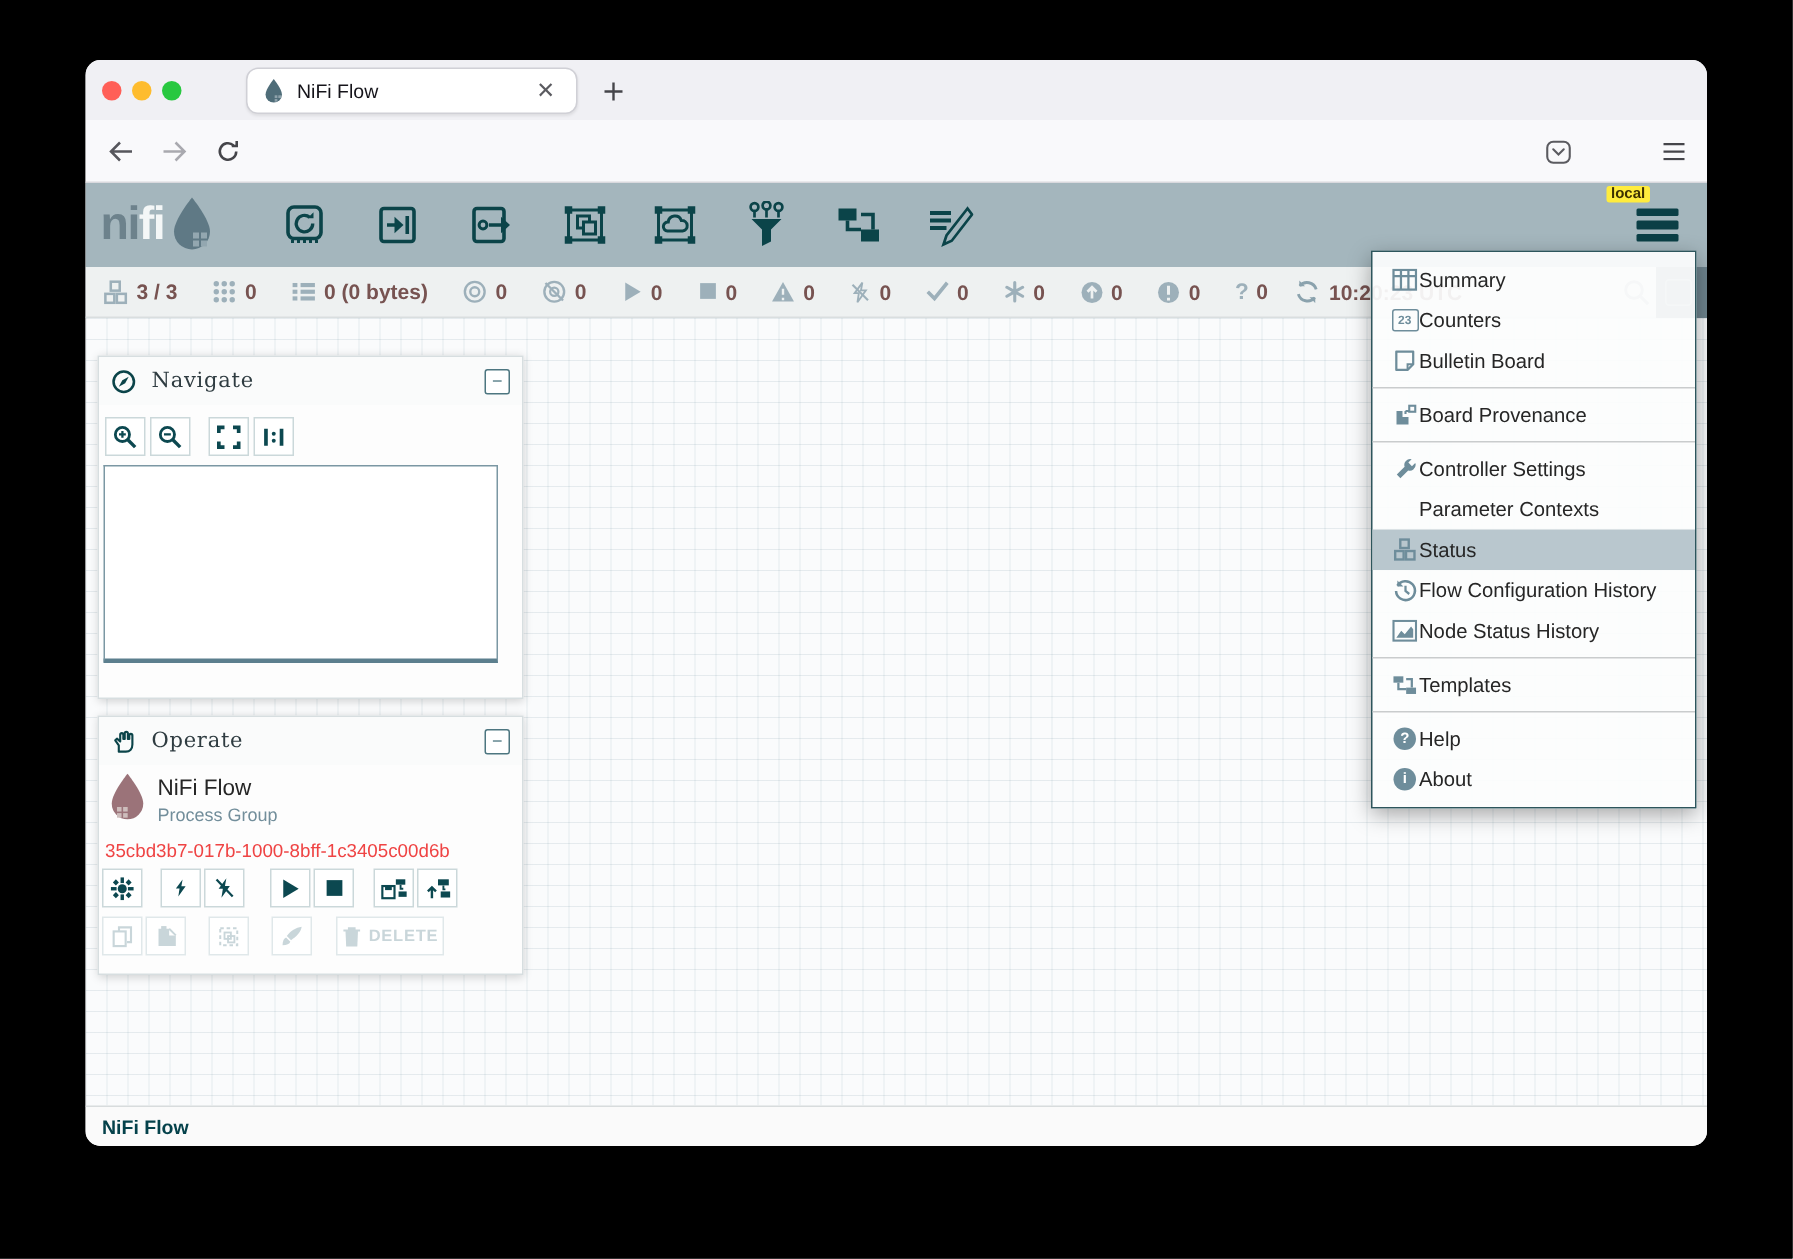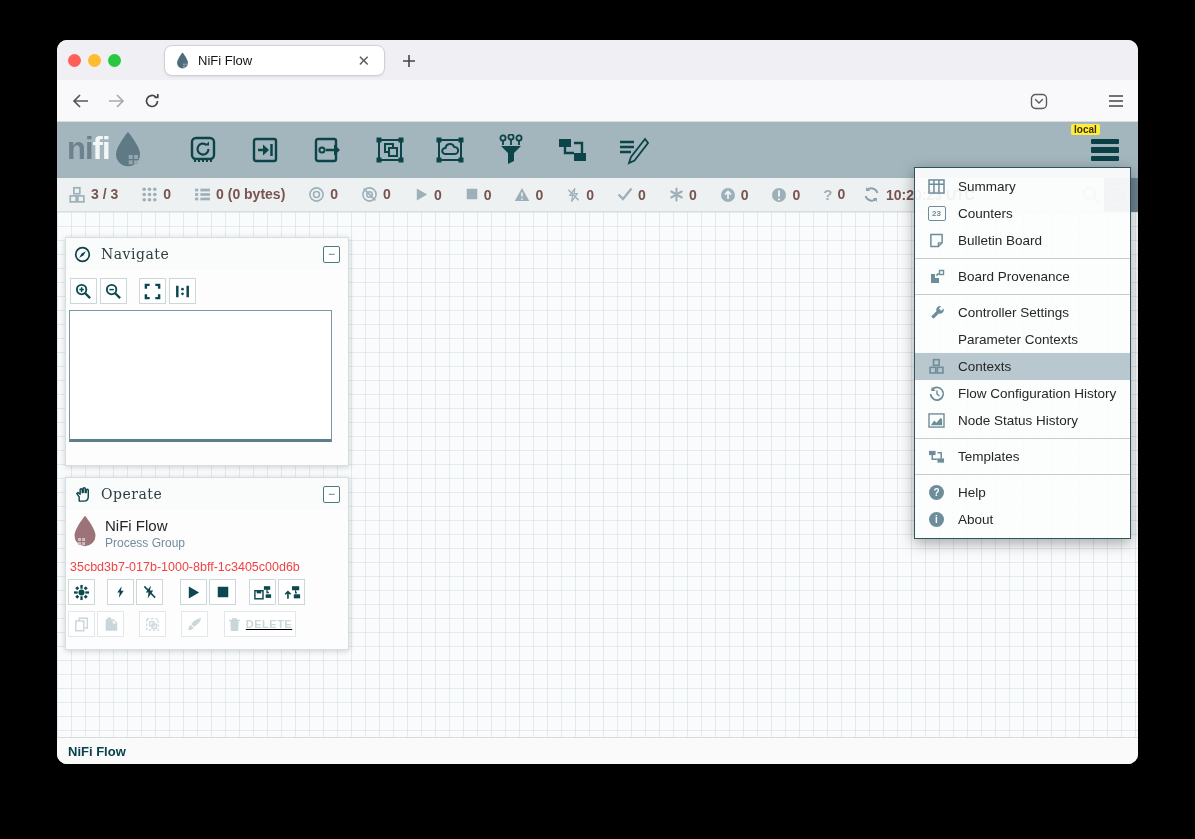--- a/index.html
+++ b/index.html
@@ -68,21 +68,21 @@
   .op-sub{font-size:12px;color:#728e9b;margin-top:2px;}
   .op-id{position:absolute;left:4px;top:82px;font-size:12.5px;color:#ef4444;white-space:nowrap;}
   .delete-btn{width:72px;height:26px;background:#fff;border:1px solid #e0e8ea;display:flex;align-items:center;justify-content:center;gap:5px;color:#c9d6da;font-size:11px;font-weight:700;letter-spacing:.5px;box-sizing:border-box;}
 
   
   .breadcrumb-bar{position:absolute;left:0;top:697px;width:100%;height:27px;background:#fafafa;border-top:1px solid #d8dcdd;box-sizing:border-box;display:flex;align-items:center;padding-left:11px;}
   .breadcrumb-text{font-size:13px;font-weight:700;color:#05424b;}
 
   
   .gmenu{position:absolute;left:857px;top:127px;width:217px;background:rgba(252,253,253,.93);border:1px solid #2d555c;box-shadow:0 4px 14px rgba(0,0,0,.35);padding:5px 0;box-sizing:border-box;z-index:10;}
-  .gmenu-item{height:27px;display:flex;align-items:center;padding:0 12px;gap:12px;}
+  .gmenu-item{height:27px;display:flex;align-items:center;padding:0 12px;}
   .gmenu-item.active{background:#b9c7ce;}
   .gmenu-item .mi{width:19px;display:flex;justify-content:center;color:#6e8d9b;}
   .gmenu-label{font-size:13.5px;color:#262626;white-space:nowrap;}
   .gmenu-sep{height:1px;background:#c9cccd;margin:4px 0;}
   .circle-ic{width:15px;height:15px;border-radius:50%;background:#6e8d9b;color:#fff;font-size:10px;font-weight:700;display:flex;align-items:center;justify-content:center;line-height:1;}
   .counters-box{width:16px;height:13px;border:1.5px solid #6e8d9b;border-radius:2px;color:#6e8d9b;font-size:8px;font-weight:700;display:flex;align-items:center;justify-content:center;line-height:1;}
 </style>
 </head>
 <body>
 
@@ -539,21 +539,21 @@
             </span>
           <span class="btn26">
               <svg width="18" height="17" viewBox="0 0 20 18">
                 <path d="M5.5 16V8M2.5 11 5.5 8l3 3" stroke="currentColor" stroke-width="1.8" fill="none"></path>
                 <rect x="10" y="2" width="8" height="4.5" fill="currentColor"></rect>
                 <rect x="12" y="11" width="7" height="4.5" fill="currentColor"></rect>
                 <path d="M14 6.5v3h1.5" stroke="currentColor" stroke-width="1.4" fill="none"></path>
               </svg>
             </span>
         </div>
-        <div class="op-row" style="left:2px;top:133px;gap:2px;text-decoration:underline;">
+        <div class="op-row" style="left:2px;top:133px;gap:2px;">
           <span class="btn26 disabled">
               <svg width="16" height="17" viewBox="0 0 18 18">
                 <rect x="2" y="5" width="9" height="11" stroke="currentColor" stroke-width="1.6" fill="none"></rect>
                 <path d="M6 5V2h9v11h-3" stroke="currentColor" stroke-width="1.6" fill="none"></path>
               </svg>
             </span>
           <span class="btn26 disabled">
               <svg width="16" height="17" viewBox="0 0 18 18">
                 <path d="M3 3h8v5h5v8H3z" fill="currentColor"></path>
                 <path d="M11 3l5 5" stroke="currentColor" stroke-width="1.4"></path>
@@ -638,21 +638,21 @@
         <span class="gmenu-label">Parameter Contexts</span>
       </div>
       <div class="gmenu-item active">
         <span class="mi">
             <svg width="17" height="17" viewBox="0 0 16 16">
               <rect x="5.2" y="1.6" width="5.3" height="5.3" stroke="currentColor" stroke-width="1.5" fill="none"></rect>
               <rect x="2" y="8.8" width="5.3" height="5.3" stroke="currentColor" stroke-width="1.5" fill="none"></rect>
               <rect x="8.8" y="8.8" width="5.3" height="5.3" stroke="currentColor" stroke-width="1.5" fill="none"></rect>
             </svg>
           </span>
-        <span class="gmenu-label">Contexts</span>
+        <span class="gmenu-label">Status</span>
       </div>
       <div class="gmenu-item">
         <span class="mi">
             <svg width="16" height="16" viewBox="0 0 16 16">
               <path d="M2.6 4.5A6.3 6.3 0 1 1 1.7 8" stroke="currentColor" stroke-width="1.7" fill="none"></path>
               <path d="M2.6 1v4h4z" fill="currentColor"></path>
               <path d="M8 4.5V8l2.5 2" stroke="currentColor" stroke-width="1.5" fill="none"></path>
             </svg>
           </span>
         <span class="gmenu-label">Flow Configuration History</span>

